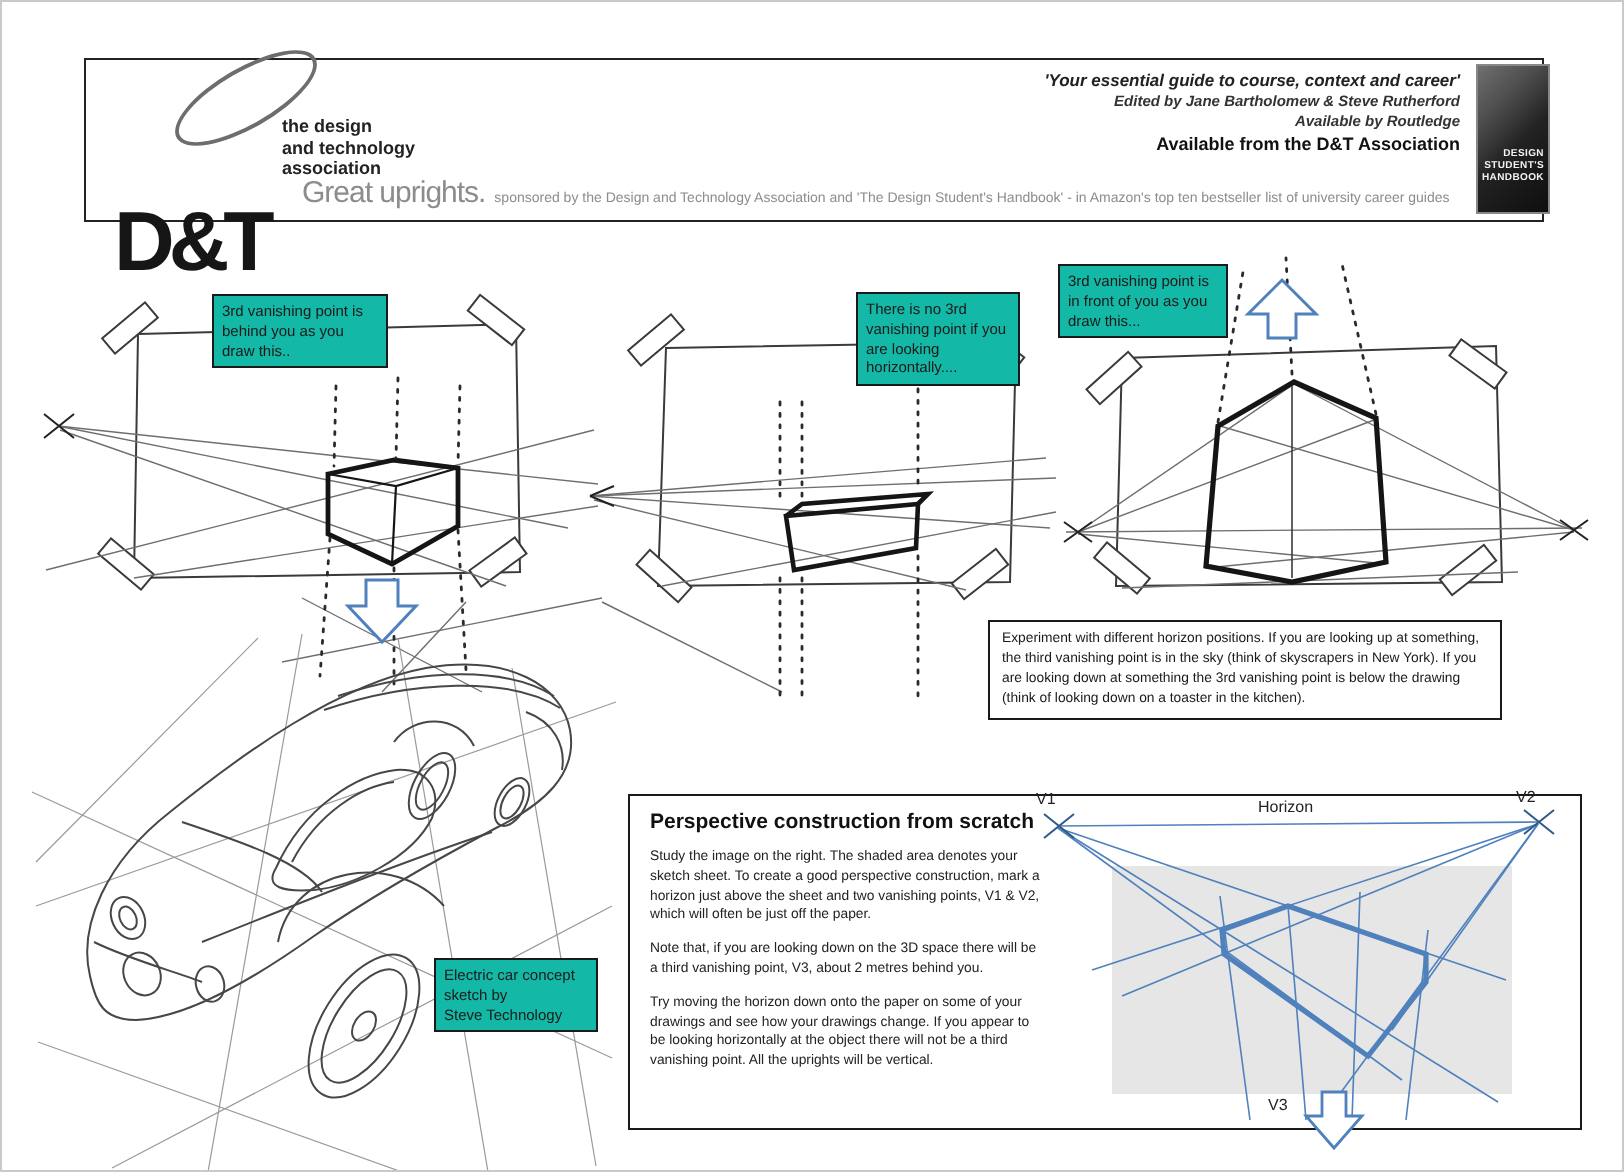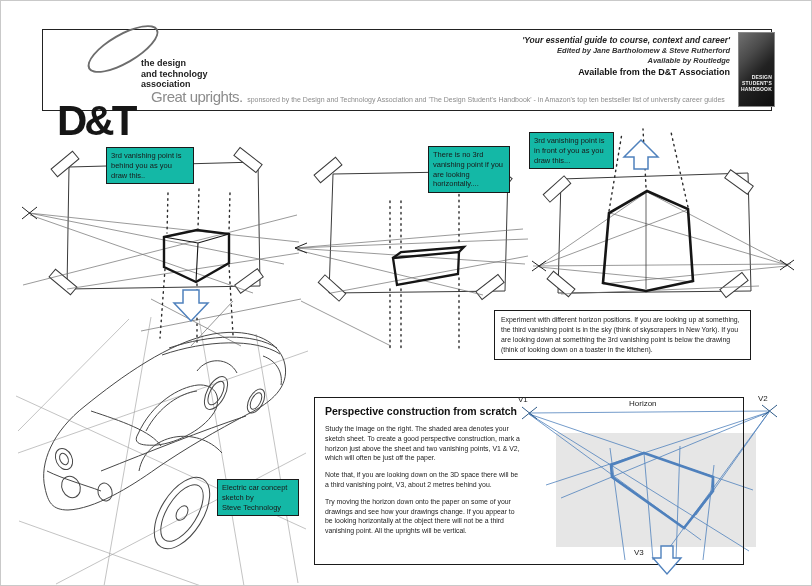--- a/index.html
+++ b/index.html
@@ -18,21 +18,21 @@
   .availability{font-size:9px;font-weight:bold;color:#111;margin-top:2px;}
   .strap{position:absolute;left:108px;bottom:4px;color:#8c8c8c;}
   .strap-title{font-size:15px;letter-spacing:-0.5px;color:#8c8c8c;}
   .strap-rest{font-size:7px;color:#8c8c8c;}
   .book{position:absolute;left:695px;top:2px;width:37px;height:75px;background:linear-gradient(135deg,#707070 0%,#4a4a4a 30%,#222 55%,#0e0e0e 100%);border:1px solid #888;box-sizing:border-box;}
   .book-title{position:absolute;right:2px;bottom:14px;text-align:right;color:#f2f2f2;font-size:5px;font-weight:bold;line-height:6px;letter-spacing:0.2px;}
   
   .callout{position:absolute;background:#14b8a6;border:1.2px solid #1a1a1a;padding:3px 4px;font-size:7.5px;line-height:1.3;box-sizing:border-box;}
   .note{position:absolute;background:#fff;border:1.3px solid #1a1a1a;padding:4px 6px;font-size:6.9px;line-height:1.45;box-sizing:border-box;}
   
-  .panel{position:absolute;left:313px;top:396px;width:430px;height:168px;border:1.5px solid #1a1a1a;box-sizing:border-box;background:transparent;}
+  .panel{position:absolute;left:313px;top:396px;width:477px;height:168px;border:1.5px solid #1a1a1a;box-sizing:border-box;background:transparent;}
   .panel-title{position:absolute;left:10px;top:7px;font-size:10.5px;font-weight:bold;color:#111;}
   .panel-text{position:absolute;left:10px;top:26px;width:196px;display:flex;flex-direction:column;gap:7px;}
   .panel-text p{margin:0;font-size:6.9px;line-height:1.42;color:#222;}
   .diag-label{position:absolute;font-size:8px;color:#222;}
   .svg-layer{position:absolute;left:0;top:0;z-index:1;}
   .html-layer{z-index:2;}
   .top-layer{position:absolute;z-index:5;}
 </style>
 </head>
 <body>

